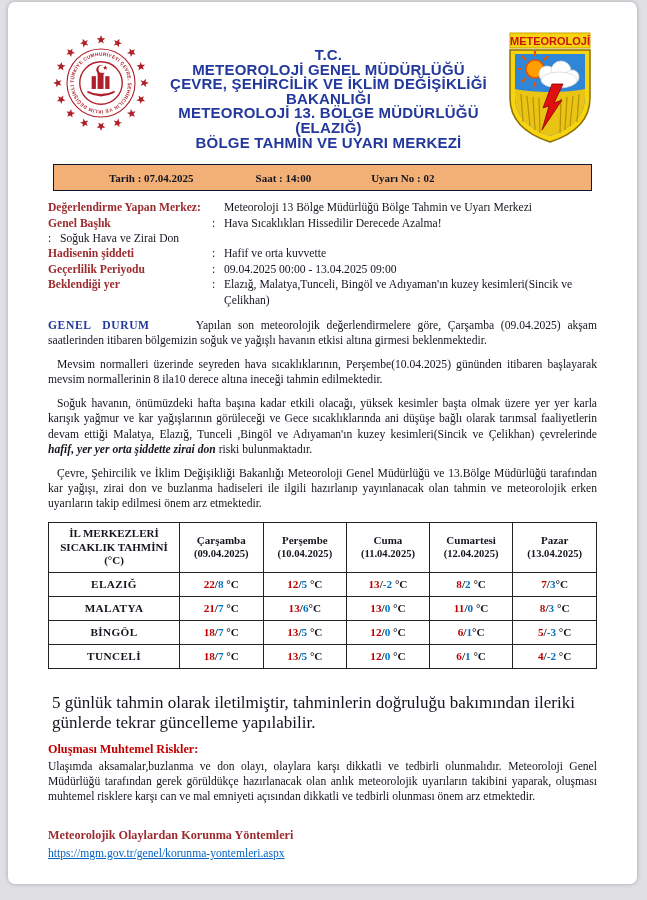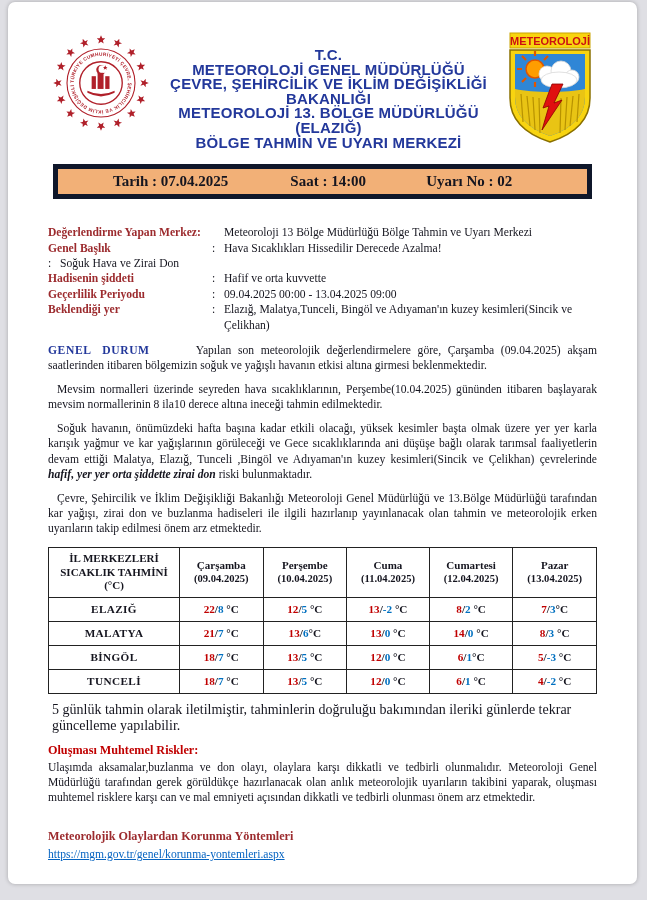--- a/index.html
+++ b/index.html
@@ -25,30 +25,30 @@
   .titles{
     flex:1;text-align:center;padding-top:16px;
     font-family:"Liberation Sans", sans-serif;
     font-weight:bold;font-size:15px;line-height:14.6px;
     color:#23389b;letter-spacing:.2px;
   }
 
   
   .date-bar{
     margin:14px 5px 0 5px;height:25px;
-    background:#f2b077;border:5px solid #0f172a;
+    background:#f2b077;border:1px solid #0f172a;
     display:flex;align-items:center;
-    font-weight:bold;font-size:15px;color:#15151f;
+    font-weight:bold;font-size:11px;color:#15151f;
   }
   .date-bar .tarih{margin-left:55px;}
   .date-bar .saat{margin-left:62px;}
   .date-bar .uyari{margin-left:60px;}
 
   
-  .meta{margin-top:26px;font-size:11.6px;color:#15151f;}
+  .meta{margin-top:9px;font-size:11.6px;color:#15151f;}
   .meta-row{display:flex;line-height:15.4px;}
   .meta-label{width:164px;flex:0 0 164px;font-weight:bold;color:#9c2b2e;}
   .meta-colon{width:12px;flex:0 0 12px;text-align:left;}
   .meta-value{flex:1;}
 
   
   .genel{margin-top:10px;color:#15151f;}
   .genel p{margin:0 0 9px 0;font-size:11.6px;line-height:15.1px;text-align:justify;}
   .genel p.indent{text-indent:9px;}
   .gd-label{font-weight:bold;color:#23389b;letter-spacing:.6px;word-spacing:4px;}
@@ -65,21 +65,21 @@
     font-weight:bold;
   }
   th.corner{width:118px;font-size:11px;line-height:13.5px;padding:4px 6px;}
   th.day-th{font-size:11px;line-height:13px;padding:3px 2px;}
   th.day-th .date{font-size:10.6px;}
   th.city{font-size:11.2px;letter-spacing:.4px;height:21px;}
   td.temp{font-size:11.2px;height:21px;}
   td.temp .unit{white-space:pre;}
 
   
-  .note{margin-top:8px;font-size:14px;color:#15151f;padding-left:4px;}
+  .note{margin-top:24px;font-size:17px;color:#15151f;padding-left:4px;}
   .risks-heading{margin-top:9px;font-size:12.2px;font-weight:bold;color:#c00000;}
   .risks-body{margin-top:2px;font-size:11.6px;line-height:15.1px;text-align:justify;color:#15151f;}
 
   
   .protection{margin-top:24px;}
   .protection-heading{font-size:12.2px;font-weight:bold;color:#9c2b2e;}
   .protection-link{font-size:11.6px;color:#0563c1;text-decoration:underline;display:inline-block;margin-top:2px;}
 
   
   .footer{
@@ -268,21 +268,21 @@
             <td class="temp"><span style="color: rgb(192, 0, 0);">12</span><span>/</span><span style="color: rgb(0, 112, 192);">5</span><span class="unit"> °C</span></td>
             <td class="temp"><span style="color: rgb(192, 0, 0);">13</span><span>/</span><span style="color: rgb(0, 112, 192);">-2</span><span class="unit"> °C</span></td>
             <td class="temp"><span style="color: rgb(192, 0, 0);">8</span><span>/</span><span style="color: rgb(0, 112, 192);">2</span><span class="unit"> °C</span></td>
             <td class="temp"><span style="color: rgb(192, 0, 0);">7</span><span>/</span><span style="color: rgb(0, 112, 192);">3</span><span class="unit">°C</span></td>
           </tr>
           <tr>
             <th class="city">MALATYA</th>
             <td class="temp"><span style="color: rgb(192, 0, 0);">21</span><span>/</span><span style="color: rgb(0, 112, 192);">7</span><span class="unit"> °C</span></td>
             <td class="temp"><span style="color: rgb(192, 0, 0);">13</span><span>/</span><span style="color: rgb(0, 112, 192);">6</span><span class="unit">°C</span></td>
             <td class="temp"><span style="color: rgb(192, 0, 0);">13</span><span>/</span><span style="color: rgb(0, 112, 192);">0</span><span class="unit"> °C</span></td>
-            <td class="temp"><span style="color: rgb(192, 0, 0);">14</span><span>/</span><span style="color: rgb(0, 112, 192);">0</span><span class="unit"> °C</span></td>
+            <td class="temp"><span style="color: rgb(192, 0, 0);">11</span><span>/</span><span style="color: rgb(0, 112, 192);">0</span><span class="unit"> °C</span></td>
             <td class="temp"><span style="color: rgb(192, 0, 0);">8</span><span>/</span><span style="color: rgb(0, 112, 192);">3</span><span class="unit"> °C</span></td>
           </tr>
           <tr>
             <th class="city">BİNGÖL</th>
             <td class="temp"><span style="color: rgb(192, 0, 0);">18</span><span>/</span><span style="color: rgb(0, 112, 192);">7</span><span class="unit"> °C</span></td>
             <td class="temp"><span style="color: rgb(192, 0, 0);">13</span><span>/</span><span style="color: rgb(0, 112, 192);">5</span><span class="unit"> °C</span></td>
             <td class="temp"><span style="color: rgb(192, 0, 0);">12</span><span>/</span><span style="color: rgb(0, 112, 192);">0</span><span class="unit"> °C</span></td>
             <td class="temp"><span style="color: rgb(192, 0, 0);">6</span><span>/</span><span style="color: rgb(0, 112, 192);">1</span><span class="unit">°C</span></td>
             <td class="temp"><span style="color: rgb(192, 0, 0);">5</span><span>/</span><span style="color: rgb(0, 112, 192);">-3</span><span class="unit"> °C</span></td>
           </tr>

